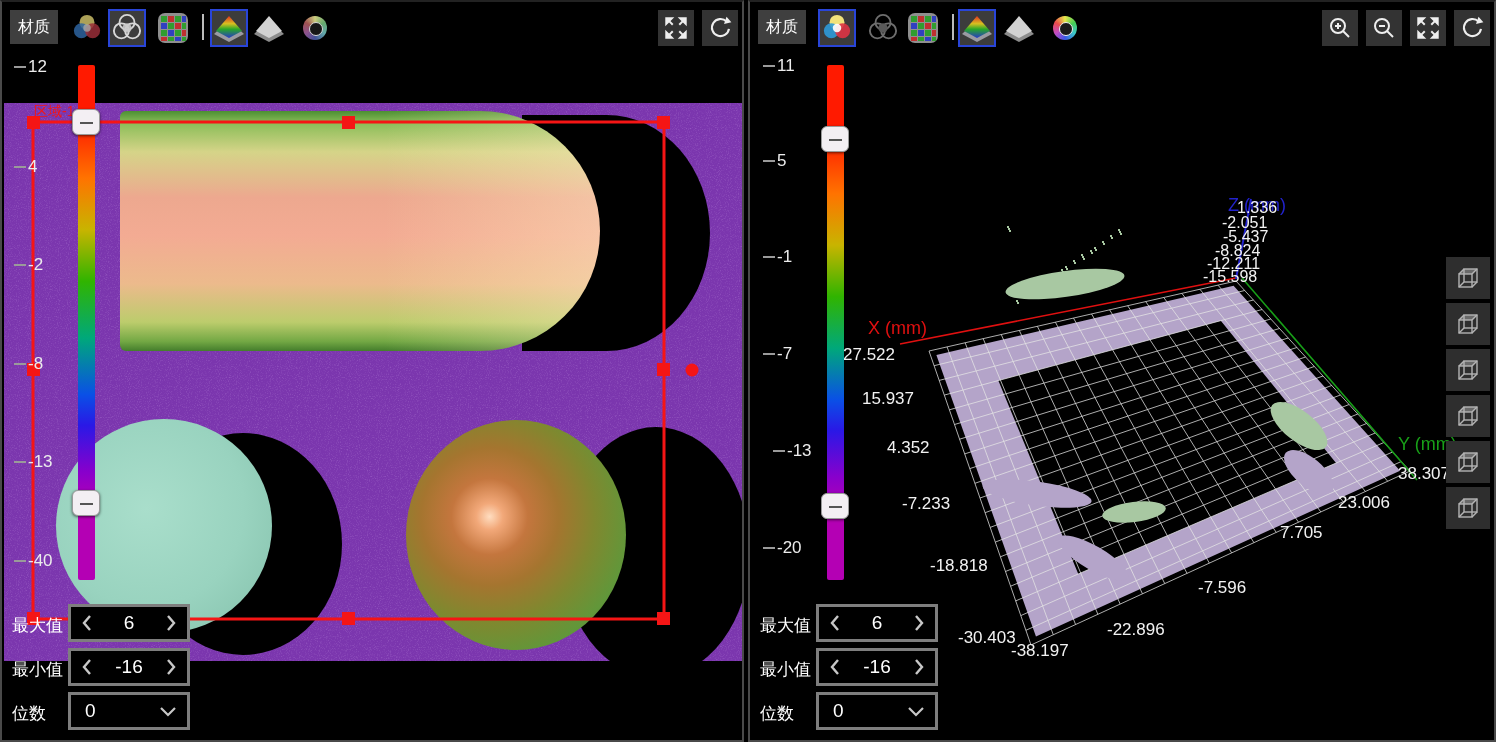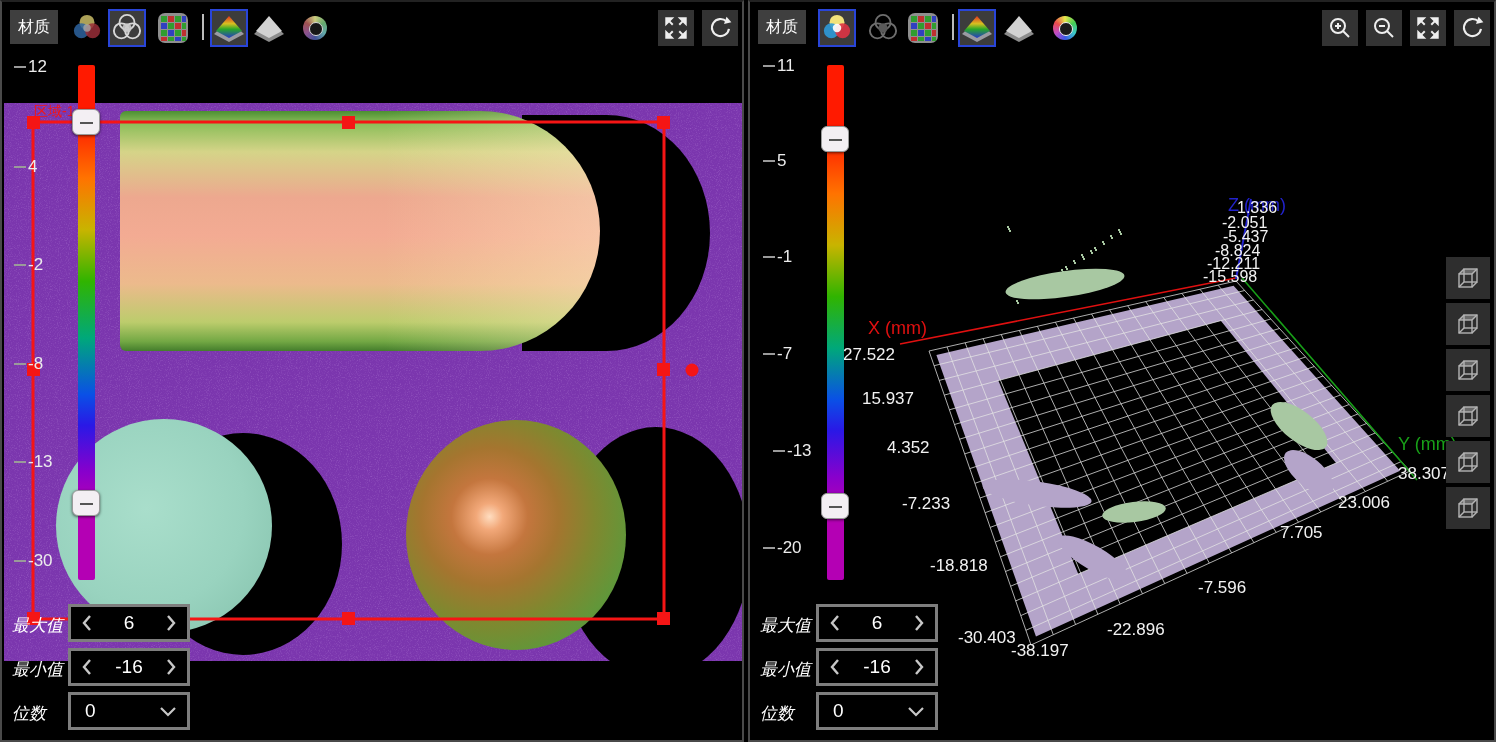--- a/index.html
+++ b/index.html
@@ -21,21 +21,21 @@
 
   
   .cbar { position:absolute; width:17px; border-radius:2px; }
   .tick { position:absolute; display:flex; align-items:center; color:#ececec; font-size:17px; }
   .tick .dash { display:inline-block; width:12px; height:2px; background:#9a9a9a; margin-right:2px; }
   .handle { position:absolute; width:28px; height:26px; background:#f3eff3; border:1px solid #9a9a9a;
     border-radius:6px; box-shadow:0 1px 3px rgba(0,0,0,.6); cursor:pointer; }
   .handle::after { content:""; position:absolute; left:7px; top:12px; width:13px; height:2px; background:#555; }
 
   
-  .ctl-label { position:absolute; left:10px; width:56px; color:#fff; font-size:17px;font-style:italic; }
+  .ctl-label { position:absolute; left:10px; width:56px; color:#fff; font-size:17px; }
   .ctl-box { position:absolute; left:66px; width:122px; height:38px; background:#000; border:3px solid #7e7e7e;
     display:flex; align-items:center; justify-content:space-between; padding:0 10px; cursor:pointer; }
   .ctl-value { color:#fff; font-size:19px; flex:1; text-align:center; }
   .ctl-value.dd { text-align:left; padding-left:4px; }
 
   
   .img-area { position:absolute; left:2px; top:101px; width:738px; height:558px; overflow:hidden; }
   .shape { position:absolute; }
   .cyl-shadow { left:518px; top:12px; width:188px; height:236px; background:#000; border-radius:0 55% 55% 0 / 0 50% 50% 0; }
   .cylinder { left:116px; top:8px; width:480px; height:240px; border-radius:6px 120px 120px 6px / 6px 120px 120px 6px;
@@ -204,21 +204,21 @@
     <div class="tick" style="left:12px; top:352px">
         <span class="dash"></span>
         <span>-8</span>
       </div>
     <div class="tick" style="left:12px; top:450px">
         <span class="dash"></span>
         <span>-13</span>
       </div>
     <div class="tick" style="left:12px; top:549px">
         <span class="dash"></span>
-        <span>-30</span>
+        <span>-40</span>
       </div>
 
     <div class="cbar" style="left:76px; top:63px; height:515px;
       background:linear-gradient(to bottom,#ff1a00 0%,#ff1a00 11%,#ff7300 22%,#c8b400 32%,#30b400 42%,#00a87a 53%,#0a50e6 64%,#2a18e6 70%,#8800cc 79%,#b400b4 85%,#b400b4 100%);"></div>
     <div class="handle" style="left:70px; top:107px"></div>
     <div class="handle" style="left:70px; top:488px"></div>
 
     <div class="ctl-label" style="top:612px">最大值</div>
     <div class="ctl-box" style="top:602px">
       <svg width="12" height="18" viewBox="0 0 12 18">

